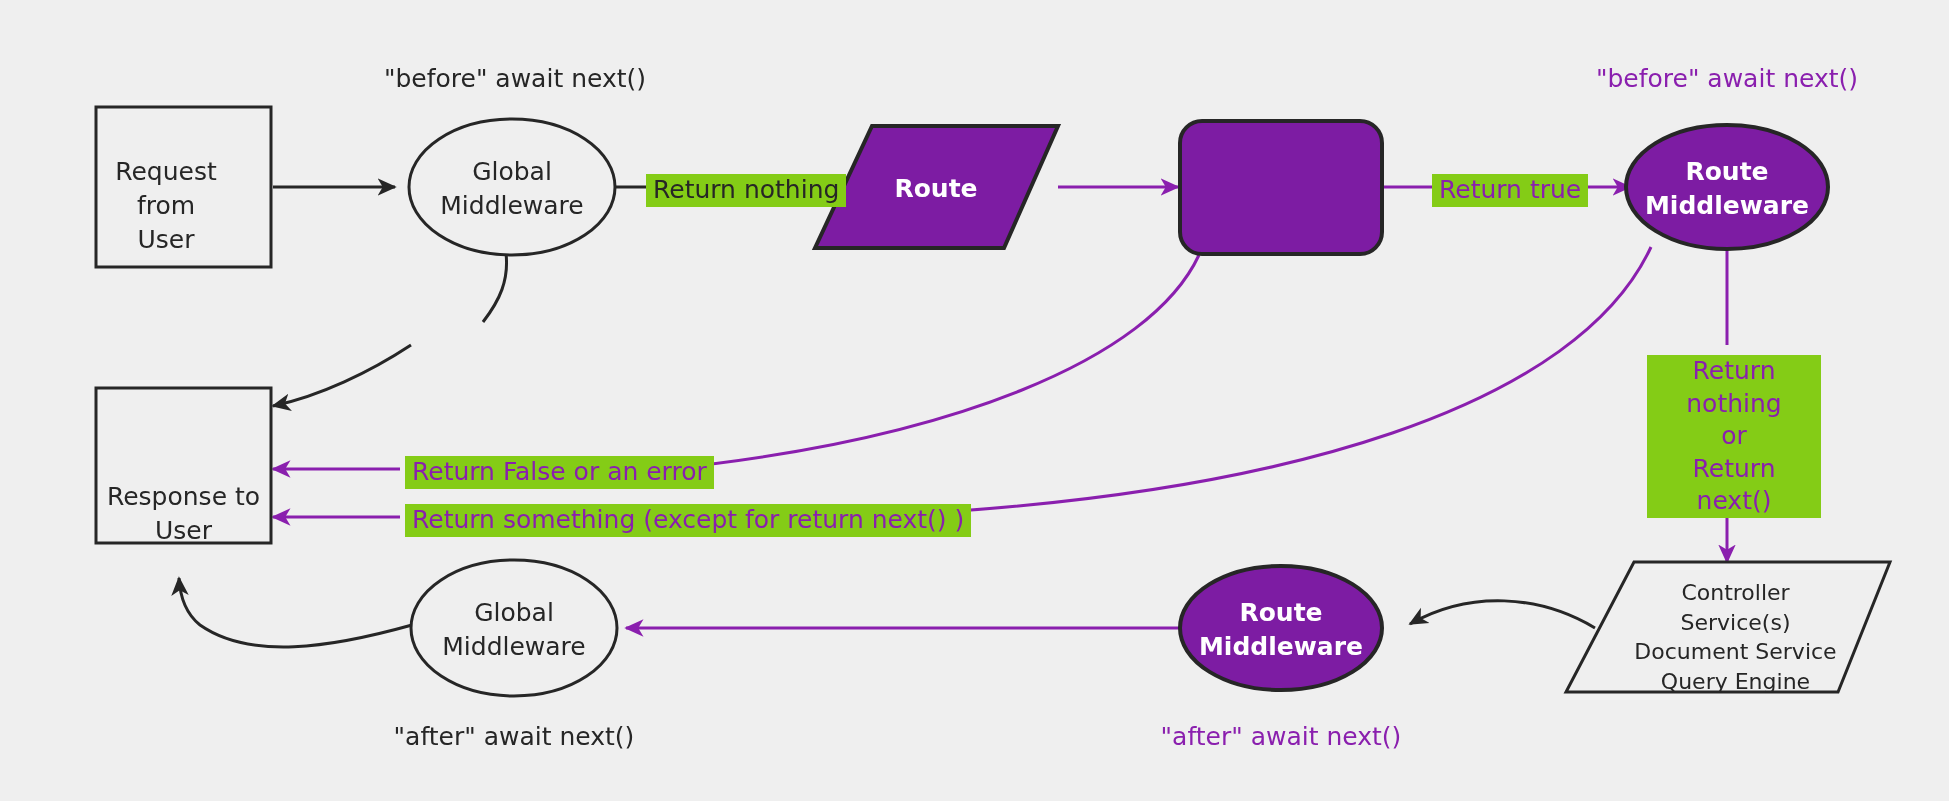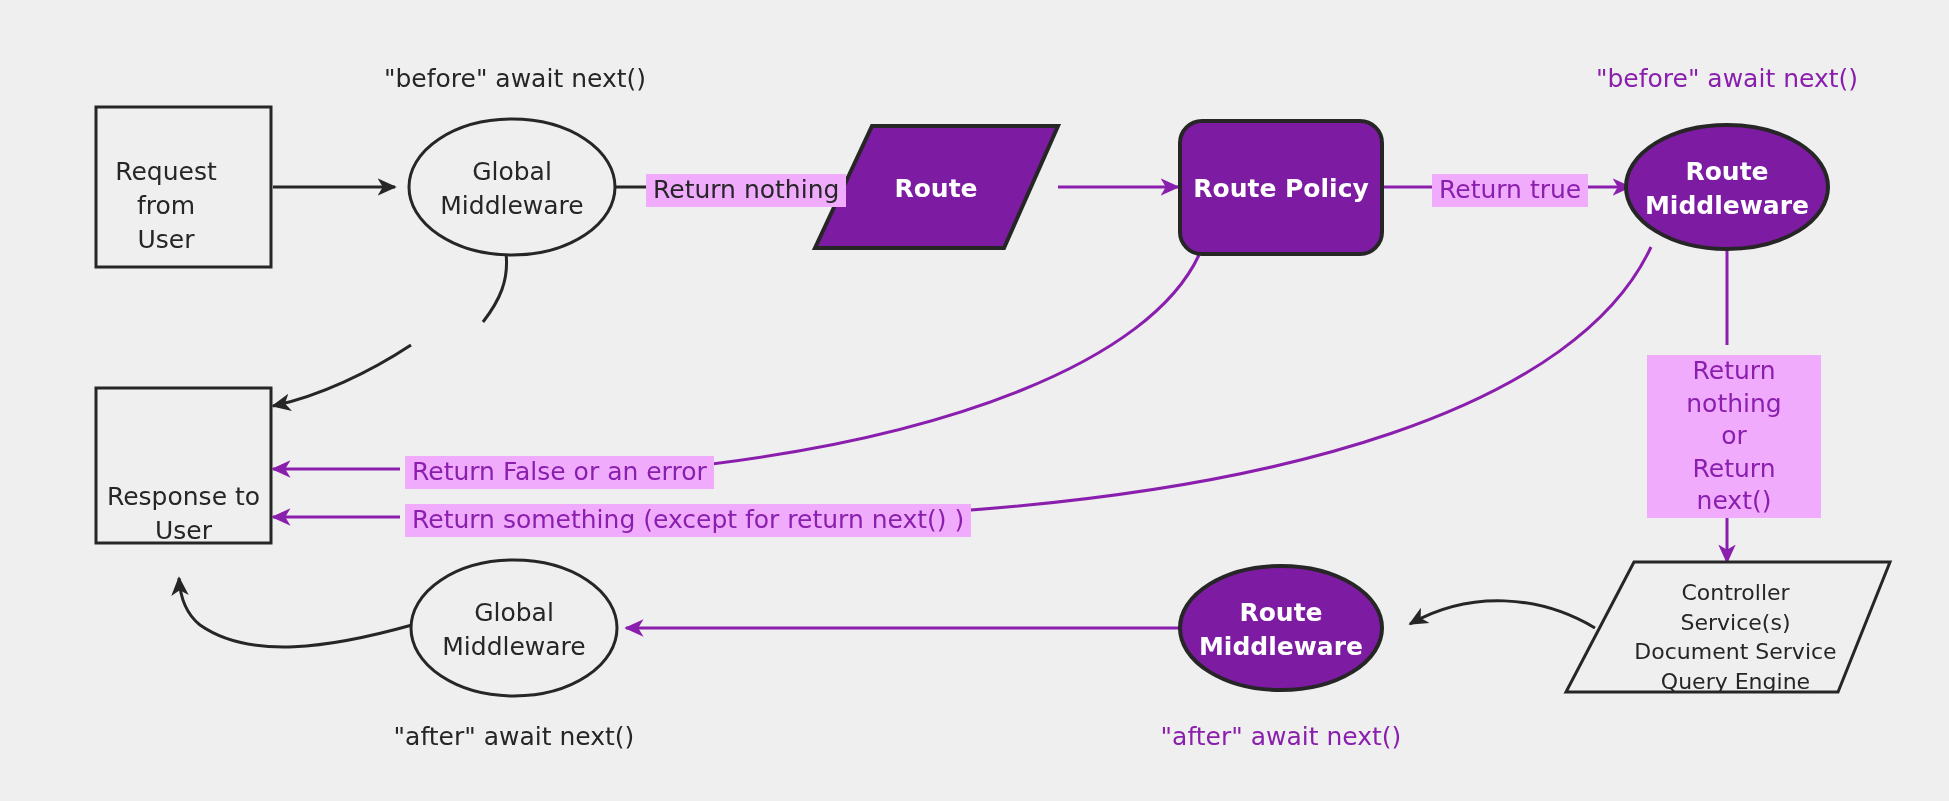--- a/index.html
+++ b/index.html
@@ -31,21 +31,21 @@
     white-space: pre-line;
   }
   .dark-text  { color: #262626; font-size: 25px; font-weight: 400; }
   .white-text { color: #ffffff; font-size: 25px; font-weight: 700; }
   .edge-dark  { color: #262626; font-size: 25px; font-weight: 400; }
   .edge-purple{ color: #8a1fae; font-size: 25px; font-weight: 400; }
   .annot-dark { color: #262626; font-size: 25px; font-weight: 400; }
   .annot-purple { color: #8a1fae; font-size: 25px; font-weight: 400; }
   .edge-label {
     position: absolute;
-    background: #f0abfc;
+    background: #84cc16;
     padding: 0 7px;
     line-height: 1.3;
     white-space: pre-line;
     text-align: center;
   }
 </style>
 </head>
 <body>
 
 <div id="stage">
@@ -110,21 +110,20 @@
   </svg>
 
   <div class="node-label dark-text" style="left:96px; top:155px; width:140px;">Request from
 User</div>
 
   <div class="node-label dark-text" style="left:409px; top:155px; width:206px;">Global
 Middleware</div>
 
   <div class="node-label white-text" style="left:838px; top:172px; width:196px;">Route</div>
 
-  <div class="node-label white-text" style="left:1180px; top:172px; width:202px;">Route Policy</div>
 
   <div class="node-label white-text" style="left:1626px; top:155px; width:202px;">Route
 Middleware</div>
 
   <div class="node-label dark-text" style="left:1608px; top:578px; width:255px; font-size:22px;text-align:center;">Controller
 Service(s)
 Document Service
 Query Engine</div>
 
   <div class="node-label white-text" style="left:1180px; top:596px; width:202px;">Route

